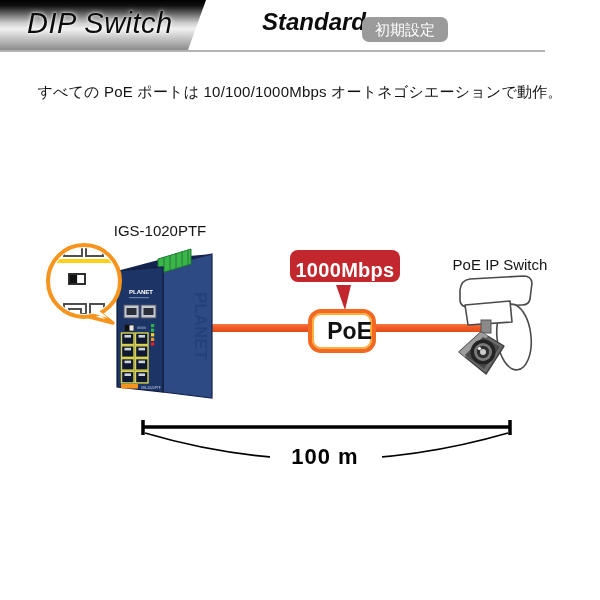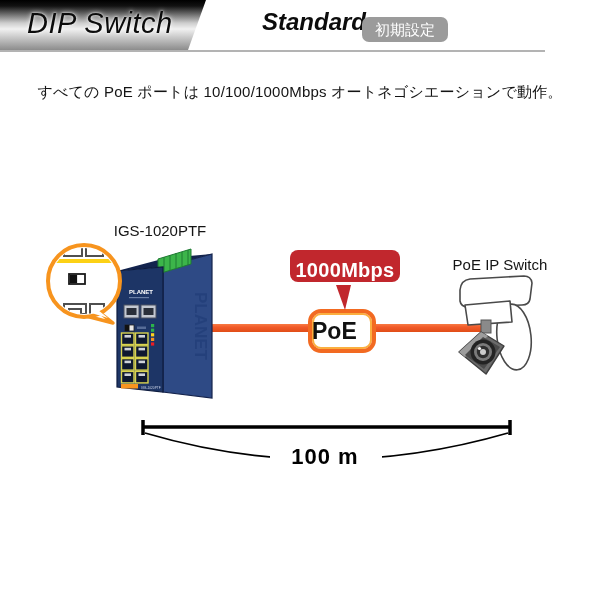--- a/index.html
+++ b/index.html
@@ -51,21 +51,21 @@
   }
   .speed-bubble-tail{
     left:336px;top:285px;width:0;height:0;z-index:4;
     border-left:9px solid transparent;border-right:6px solid transparent;
     border-top:25px solid #c1272d;
   }
   
   .poe-box{
     left:308px;top:309px;width:60px;height:36px;background:#fff;border-radius:13px;
     border:4px solid #f26a21;box-shadow:inset 0 0 0 2px #fbaf3f;
-    color:#111;font-weight:bold;font-size:23px;line-height:36px;text-align:left;z-index:3;
+    color:#111;font-weight:bold;font-size:23px;line-height:36px;text-align:right;z-index:3;
   }
   .svg-layer{z-index:2;}
   .svg-top{z-index:6;}
 </style>
 </head>
 <body>
 
 <div class="abs header-rule"></div>
 <div class="abs banner"></div>
 <div class="abs banner-title">DIP Switch</div>

